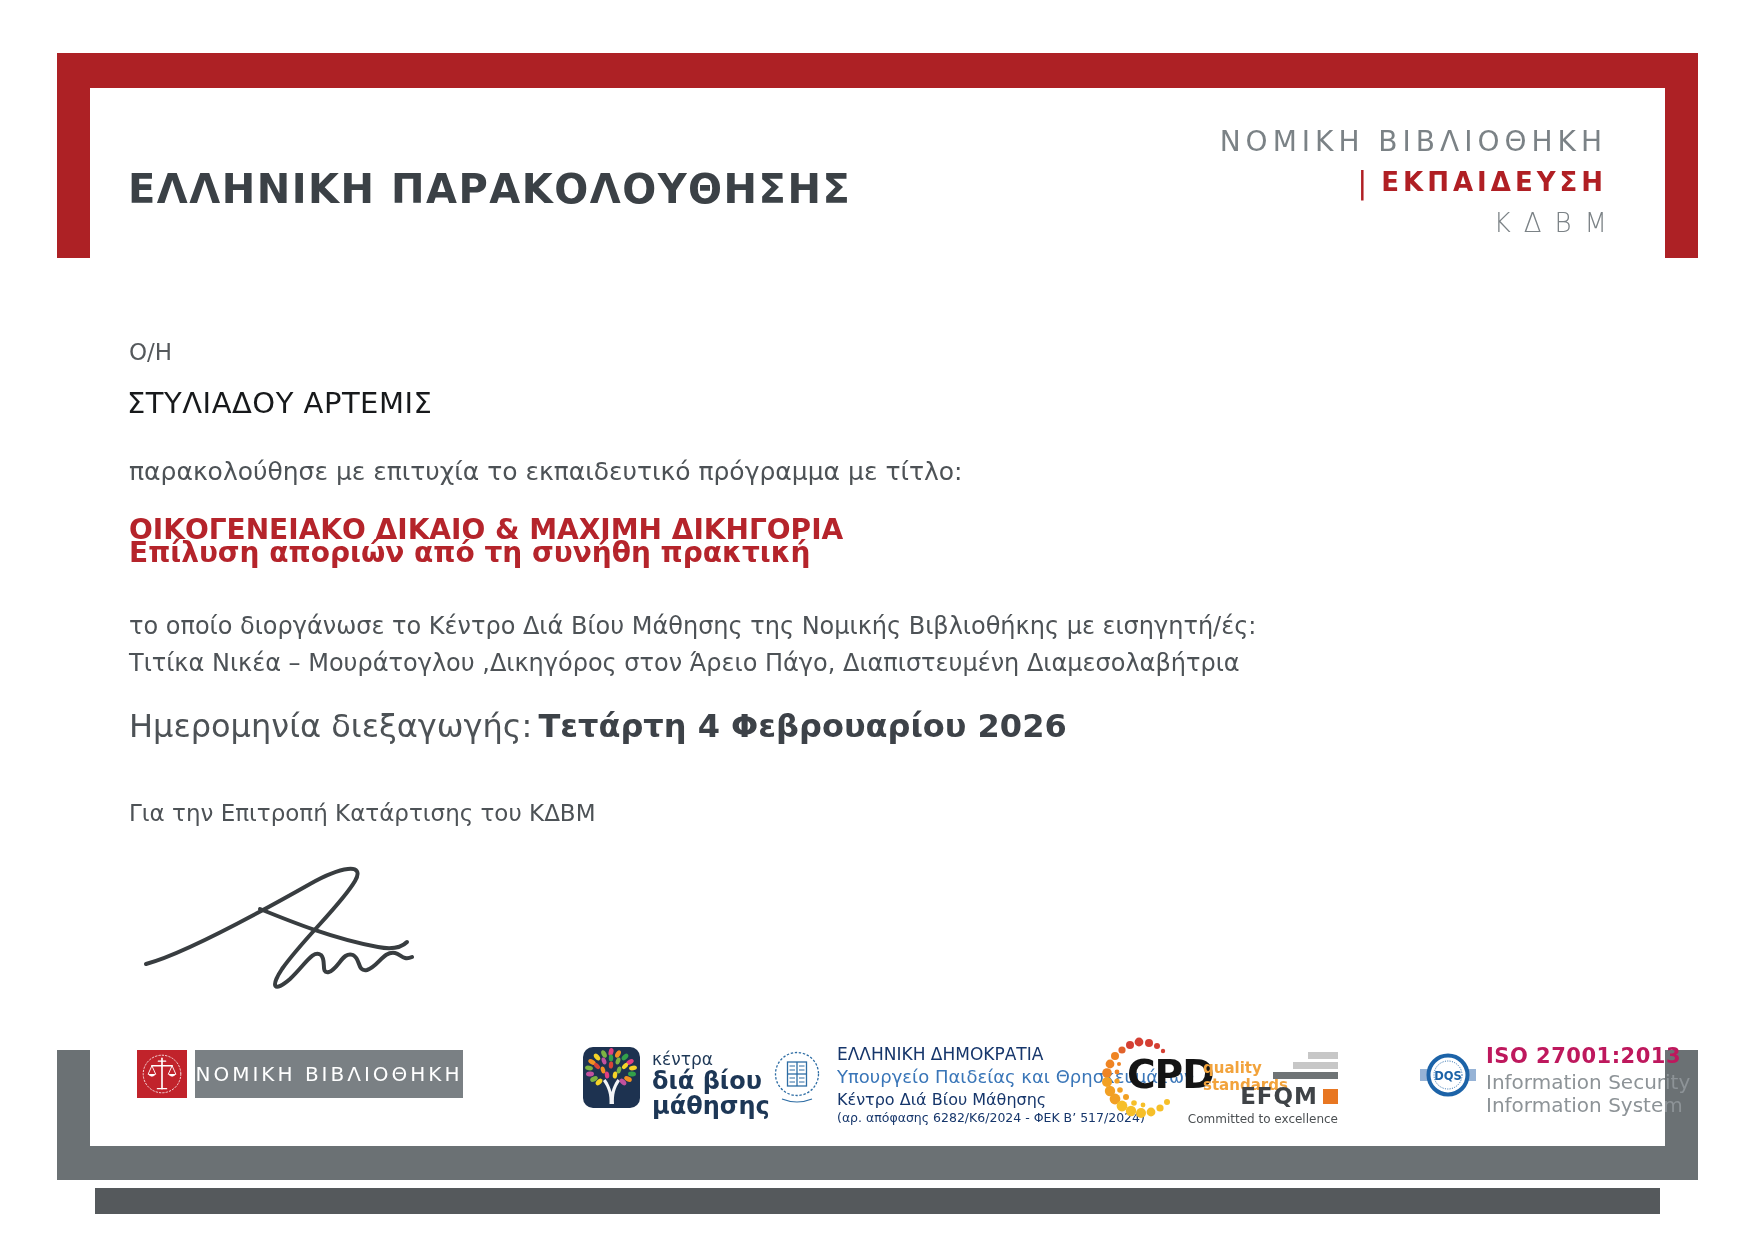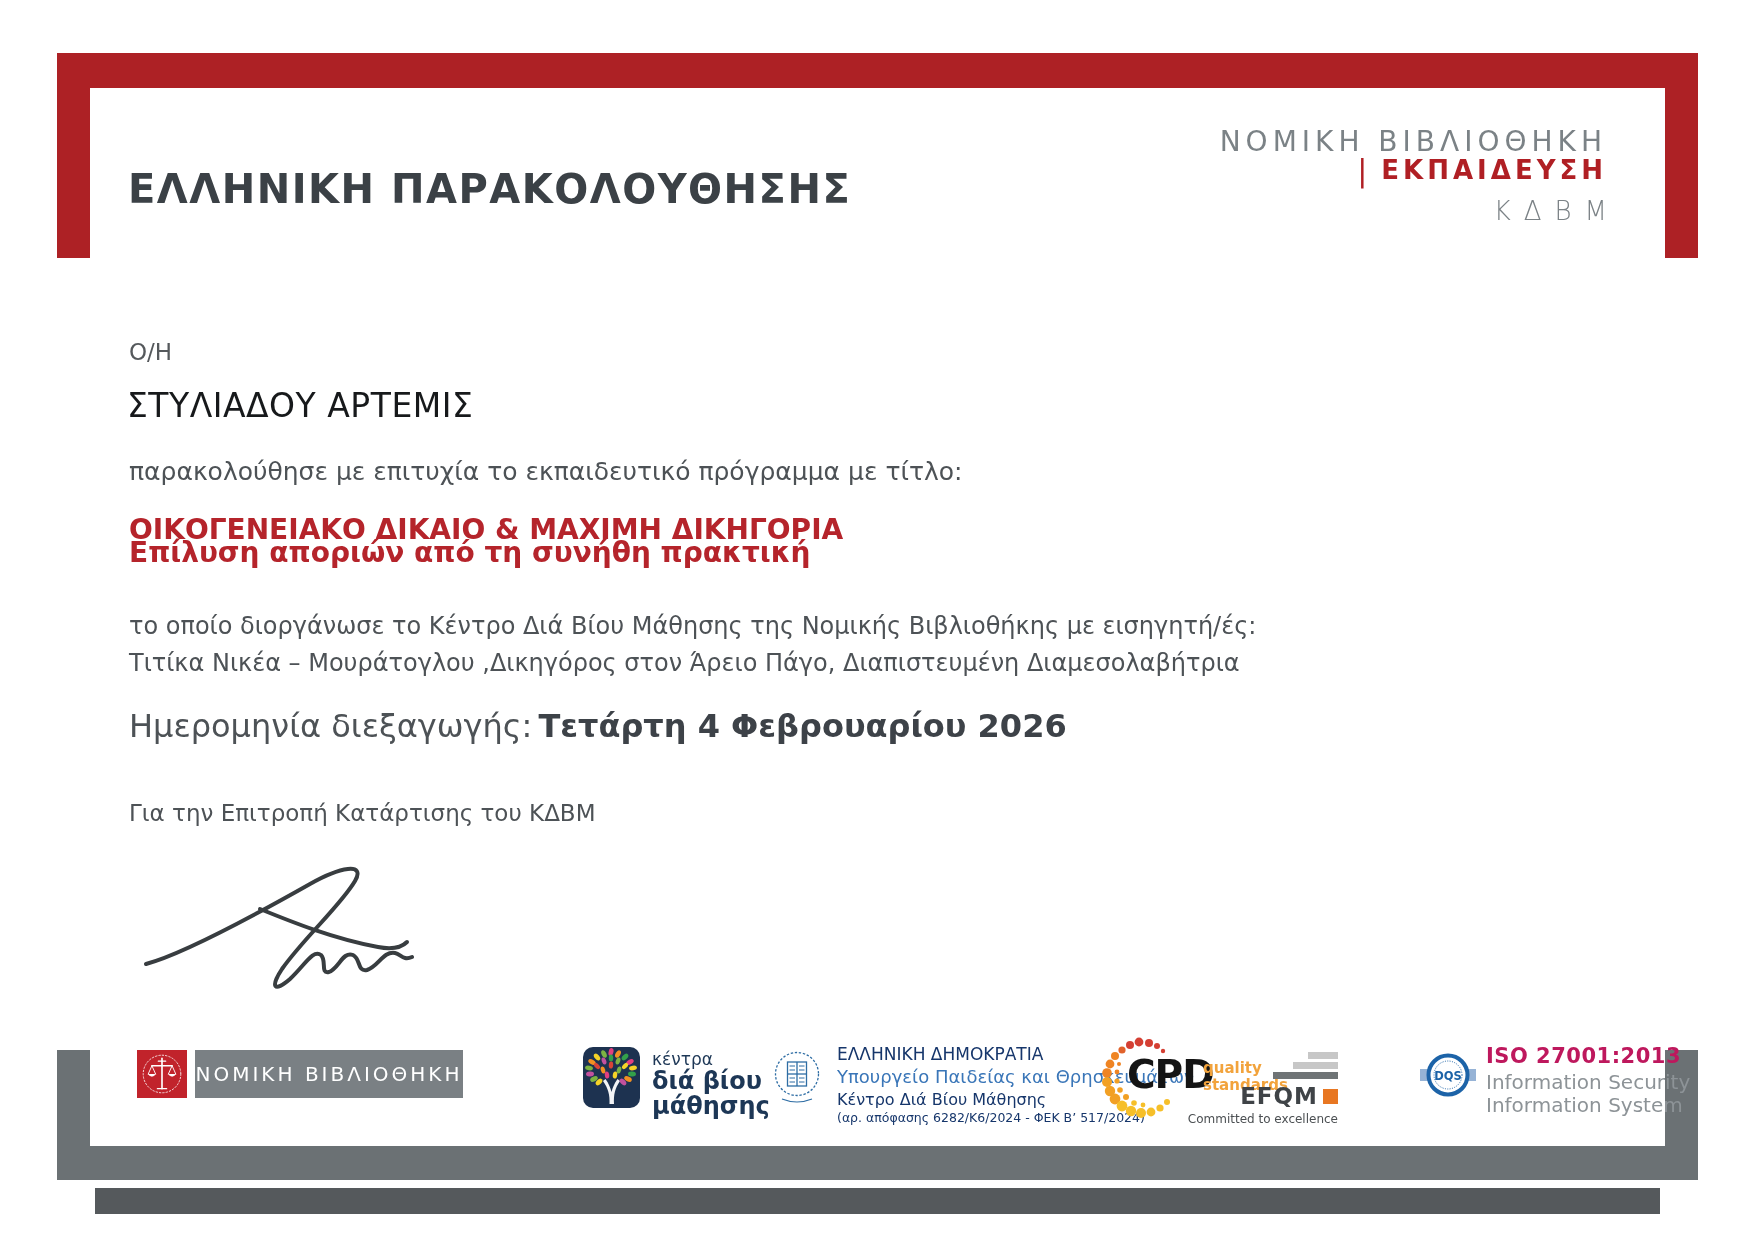--- a/index.html
+++ b/index.html
@@ -22,27 +22,27 @@
 
   
   .doc-title{
     position:absolute;left:128px;top:166px;
     font-size:40px;font-weight:600;letter-spacing:1.5px;color:#3b4146;
   }
   .brand{
     position:absolute;right:148px;top:128px;text-align:right;line-height:1;
   }
   .brand-line1{font-size:28px;letter-spacing:5px;color:#7b8286;font-weight:500;}
-  .brand-line2{font-size:26px;letter-spacing:4px;color:#b01f24;font-weight:700;}
+  .brand-line2{margin-top:12px;font-size:26px;letter-spacing:4px;color:#b01f24;font-weight:700;}
   .brand-sep{color:#b01f24;font-weight:400;padding-right:10px;font-size:30px;vertical-align:-2px;}
   .brand-line3{margin-top:12px;font-size:26px;letter-spacing:13px;color:#7b8286;font-weight:300;margin-right:-13px;}
 
   
   .salutation {position:absolute;left:129px;top:339px; font-size:23px;color:#55595c;}
-  .recipient  {position:absolute;left:127px;top:386px; font-size:33px;color:#17191b;font-weight:500;letter-spacing:.5px;}
+  .recipient  {position:absolute;left:127px;top:386px; font-size:29px;color:#17191b;font-weight:500;letter-spacing:.5px;}
   .intro      {position:absolute;left:129px;top:457px; font-size:25px;color:#4d5256;}
   .course-title    {position:absolute;left:129px;top:513px; font-size:28px;font-weight:700;color:#b5242b;}
   .course-subtitle {position:absolute;left:129px;top:536px; font-size:28px;font-weight:700;color:#b5242b;}
   .organizer  {position:absolute;left:129px;top:612px; font-size:24px;color:#4d5256;}
   .instructor {position:absolute;left:129px;top:649px; font-size:24px;color:#4d5256;}
   .date-line  {position:absolute;left:129px;top:707px; font-size:32px;color:#4d5256;}
   .date-value {font-weight:600;color:#3d4248;margin-left:6px;}
   .committee  {position:absolute;left:129px;top:800px; font-size:23px;color:#4d5256;}
   .signature  {position:absolute;left:142px;top:852px; width:310px;height:140px;}
 

